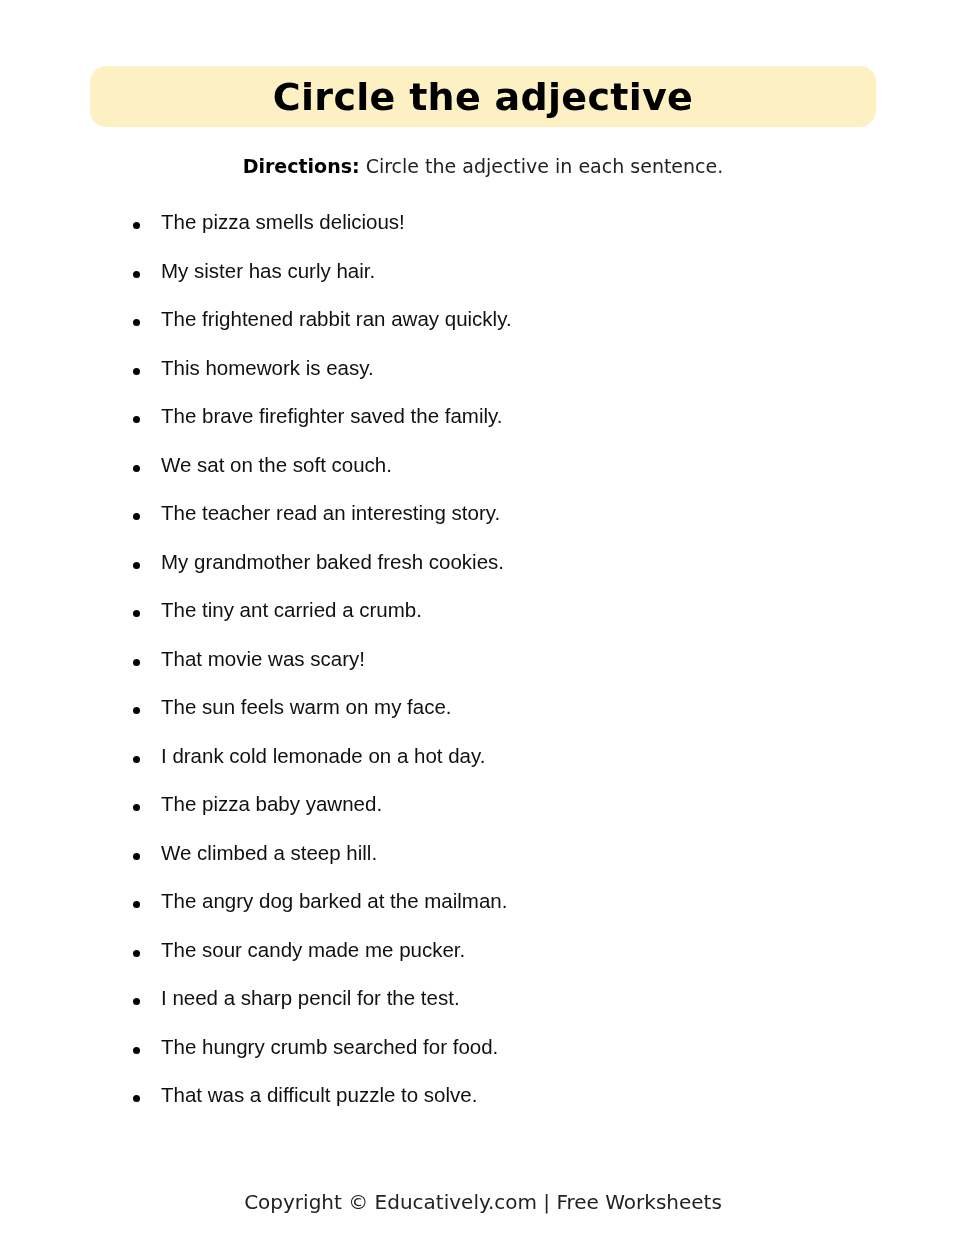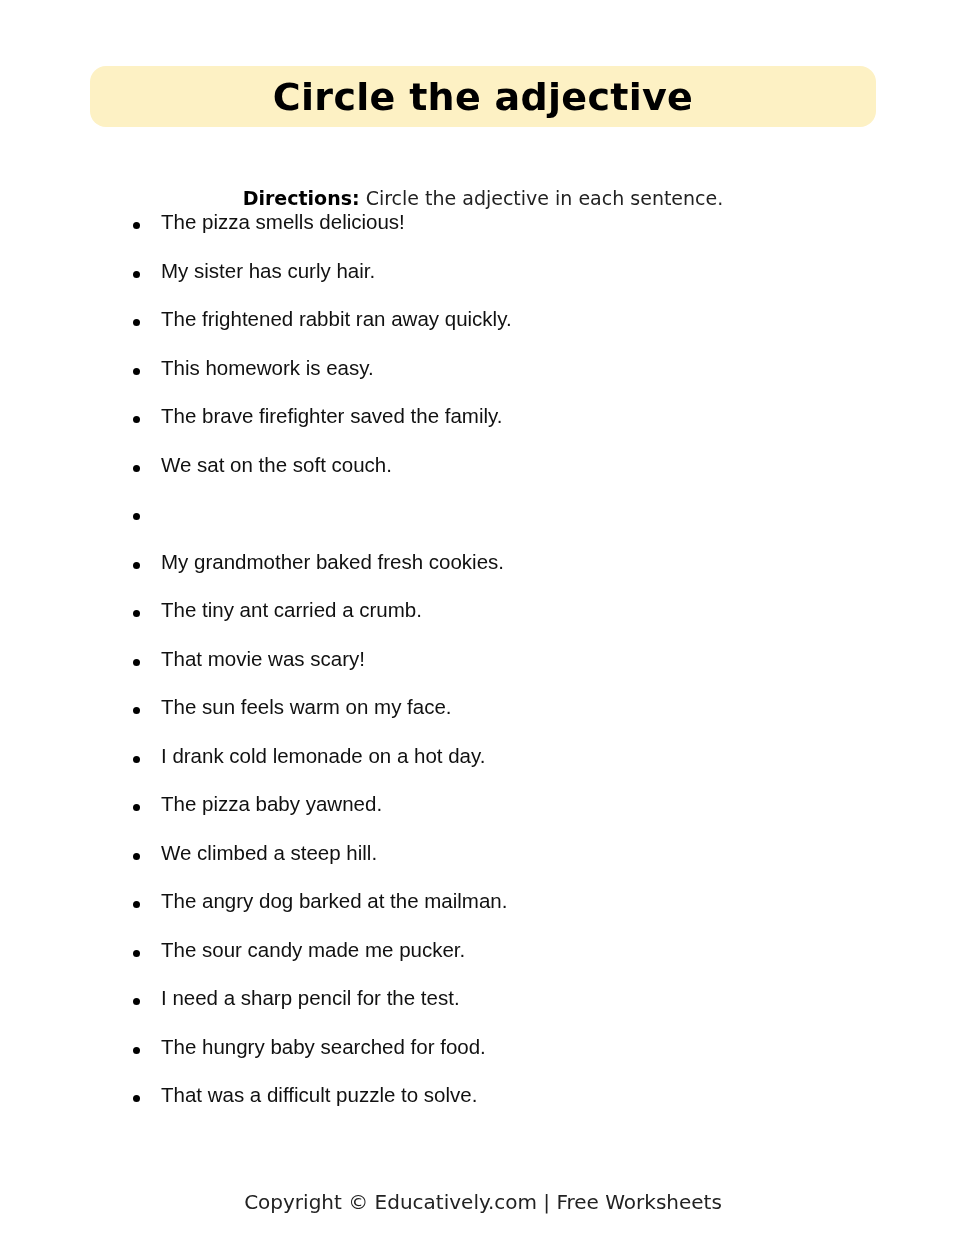--- a/index.html
+++ b/index.html
@@ -5,21 +5,21 @@
   html, body { margin: 0; padding: 0; background: #ffffff; }
   body { width: 966px; height: 1250px; position: relative; font-family: "DejaVu Sans", sans-serif; color: #111; }
   .title-bar {
     position: absolute; left: 90px; top: 66px; width: 786px; height: 61px;
     background: #fdf1c4; border-radius: 16px;
     display: flex; align-items: center; justify-content: center;
   }
   .title { font-family: "DejaVu Sans", sans-serif; font-weight: bold; font-size: 38px; color: #000; letter-spacing: 0.3px; }
   .directions {
     position: absolute; left: 0; width: 966px; top: 155px; text-align: center;
-    font-size: 19px; color: #222; margin-top: 32px;
+    font-size: 19px; color: #222;
   }
   .directions b { font-weight: bold; color: #000; }
   .list { position: absolute; left: 131px; top: 208px; margin: 2px; padding: 0; list-style: none; }
   .list li { height: 48.5px; display: flex; align-items: flex-start; font-size: 20.5px; font-family: "Liberation Sans", sans-serif; color: #111; }
   .bullet { width: 7px; height: 7px; background: #000; border-radius: 50%; margin-top: 12px; margin-right: 21px; flex: none; }
   .footer {
     position: absolute; left: 0; width: 966px; top: 1190px; text-align: center;
     font-size: 20px; color: #222;
   }
 </style>
@@ -54,20 +54,21 @@
     <li>
       <span class="bullet"></span>
       <span>The brave firefighter saved the family.</span>
     </li>
     <li>
       <span class="bullet"></span>
       <span>We sat on the soft couch.</span>
     </li>
     <li>
       <span class="bullet"></span>
+      <span>The teacher read an interesting story.</span>
     </li>
     <li>
       <span class="bullet"></span>
       <span>My grandmother baked fresh cookies.</span>
     </li>
     <li>
       <span class="bullet"></span>
       <span>The tiny ant carried a crumb.</span>
     </li>
     <li>
@@ -97,21 +98,21 @@
     <li>
       <span class="bullet"></span>
       <span>The sour candy made me pucker.</span>
     </li>
     <li>
       <span class="bullet"></span>
       <span>I need a sharp pencil for the test.</span>
     </li>
     <li>
       <span class="bullet"></span>
-      <span>The hungry baby searched for food.</span>
+      <span>The hungry crumb searched for food.</span>
     </li>
     <li>
       <span class="bullet"></span>
       <span>That was a difficult puzzle to solve.</span>
     </li>
   </ul>
 
 <div class="footer">Copyright © Educatively.com | Free Worksheets</div>
 
 </body></html>

